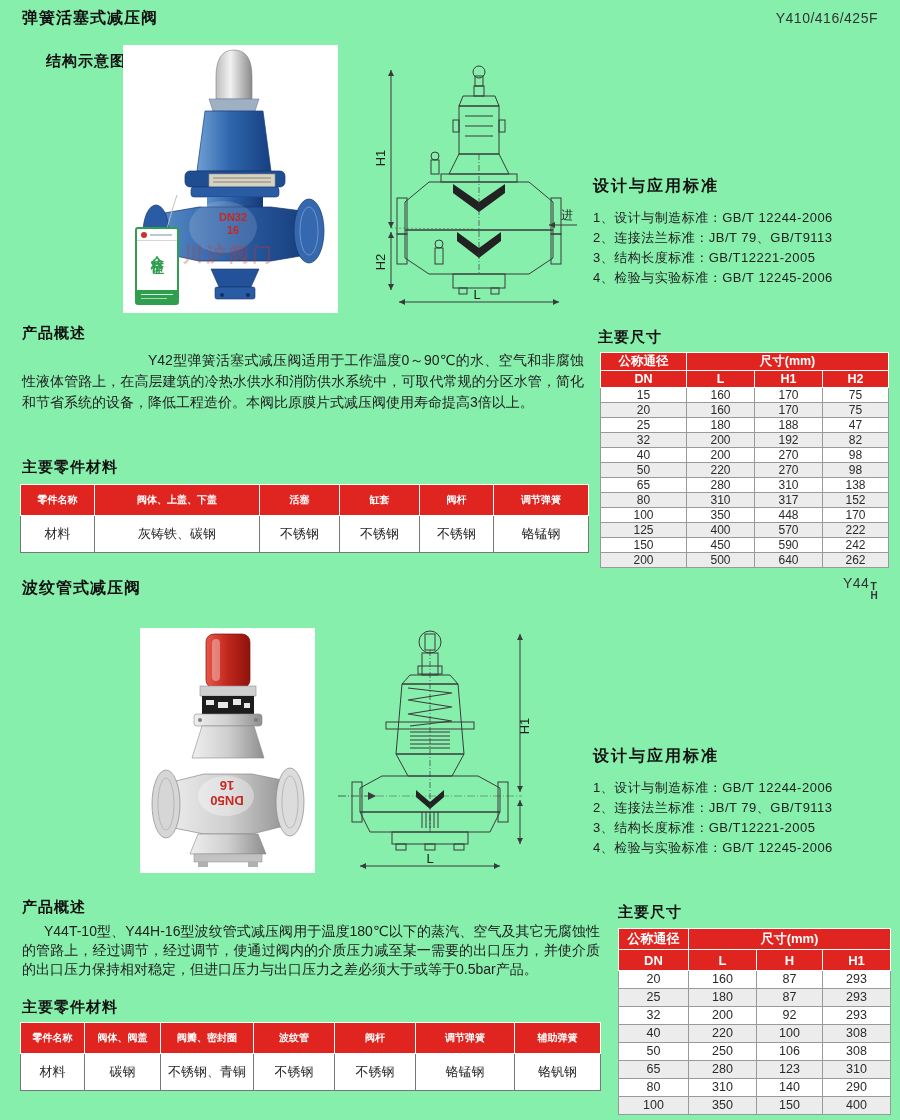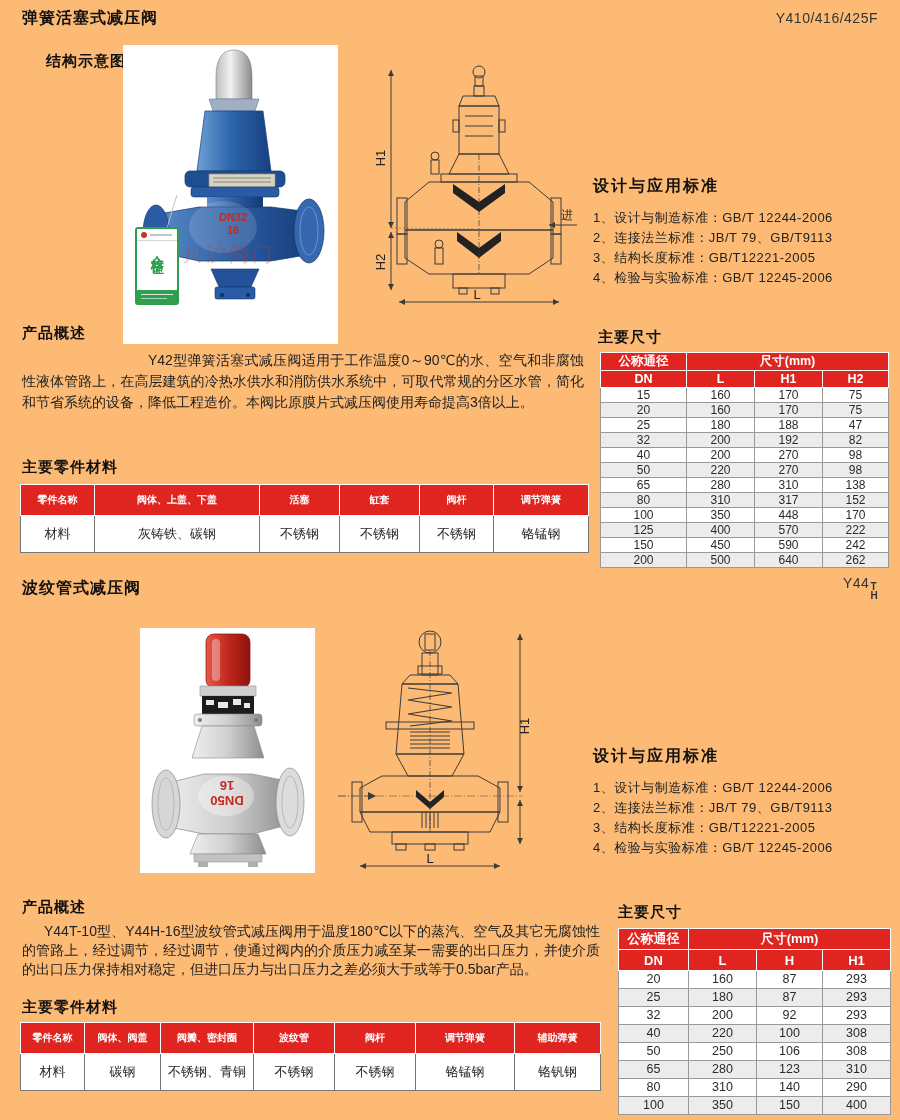--- a/index.html
+++ b/index.html
@@ -1,18 +1,18 @@
 <!DOCTYPE html>
 <html><head>
 <meta charset="utf-8">
 <style>
   :root{ --red:#e0241f; --ink:#1c1c1c; --line:#999; }
   html,body{margin:0;padding:0;}
   body{background:#d9d9d9;font-family:"Liberation Sans","DejaVu Sans",sans-serif;}
-  .page{position:relative;width:900px;height:1120px;background:#fdba74;overflow:hidden;color:#222;}
+  .page{position:relative;width:900px;height:1120px;background:#86efac;overflow:hidden;color:#222;}
   .abs{position:absolute;}
   .title{font-size:16px;font-weight:700;color:#111;letter-spacing:1px;}
   .heading{font-size:15px;font-weight:700;color:#111;letter-spacing:1px;}
   .model{font-size:14px;color:#333;letter-spacing:.5px;}
   .stack{display:inline-flex;flex-direction:column;font-size:10px;line-height:9px;vertical-align:-2px;font-weight:700;margin-left:1px;}
   .std-heading{font-size:16px;font-weight:700;color:#111;letter-spacing:2px;margin-bottom:11px;}
   .std-item{font-size:13px;color:#222;line-height:20px;letter-spacing:.5px;}
   .para{font-size:14px;color:#222;line-height:21px;text-align:justify;}
   .p1{text-indent:126px;}
   .p2{text-indent:22px;line-height:19px;}
@@ -27,41 +27,41 @@
   .dim-table td{border:1px solid var(--line);}
   .dim-table tbody tr:nth-child(even){background:#ececec;}
   .dim1 th{font-size:12.5px;height:16px;}
   .dim1 td{font-size:12px;height:14px;line-height:14px;}
   .dim2 th{font-size:13px;height:20px;}
   .dim2 td{font-size:12.5px;height:17px;line-height:17px;}
   
   .dn-label{position:absolute;color:#c5291f;font-weight:700;text-align:center;}
   .dn1{left:78px;top:166px;width:64px;font-size:11px;line-height:13px;}
   .dn2{left:50px;top:150px;width:74px;font-size:13px;line-height:15px;transform:rotate(180deg);}
-  .wm{position:absolute;left:60px;top:196px;color:rgba(197,60,48,.32);font-size:20px;font-weight:400;letter-spacing:3px;}
+  .wm{position:absolute;left:60px;top:196px;color:rgba(197,60,48,.32);font-size:20px;font-weight:700;letter-spacing:3px;}
   .tag{position:absolute;left:12px;top:182px;width:44px;height:78px;background:#fff;border:2px solid #2f9e4f;border-radius:3px;box-sizing:border-box;}
   .tag-head{height:11px;border-bottom:1px solid #d7d7d7;position:relative;}
   .tag-head::before{content:"";position:absolute;left:4px;top:3px;width:6px;height:6px;border-radius:50%;background:#cc3322;}
   .tag-head::after{content:"";position:absolute;left:13px;top:5px;width:22px;height:2px;background:#b9c7d6;}
   .tag-text{writing-mode:vertical-rl;text-orientation:upright;color:#2f9e4f;font-size:13px;font-weight:700;letter-spacing:4px;margin:3px auto 0 auto;display:block;height:46px;}
   .tag-foot{position:absolute;left:0;bottom:0;width:100%;height:13px;background:#2f9e4f;}
   .tag-foot::before{content:"";position:absolute;left:4px;top:4px;width:32px;height:1px;background:rgba(255,255,255,.8);}
   .tag-foot::after{content:"";position:absolute;left:4px;top:8px;width:26px;height:1px;background:rgba(255,255,255,.6);}
   svg text{font-family:"Liberation Sans","DejaVu Sans",sans-serif;}
 </style>
 </head>
 <body>
 
 <div class="page">
 
   <div class="abs title" style="left:22px;top:8px;">弹簧活塞式减压阀</div>
   <div class="abs model" style="right:22px;top:10px;">Y410/416/425F</div>
   <div class="abs heading" style="left:22px;top:52px;margin-left:24px;">结构示意图</div>
 
-  <div class="abs photo-box" style="left:123px;top:45px;width:215px;height:299px;">
+  <div class="abs photo-box" style="left:123px;top:45px;width:215px;height:268px;">
     <svg width="215" height="268" viewBox="0 0 215 268">
       <defs>
         <linearGradient id="silverG" x1="0" y1="0" x2="1" y2="0">
           <stop offset="0" stop-color="#bdbdbd"></stop>
             <stop offset=".4" stop-color="#f1f1f1"></stop>
             <stop offset="1" stop-color="#8a8a8a"></stop>
         </linearGradient>
         <linearGradient id="blueG" x1="0" y1="0" x2="1" y2="0">
           <stop offset="0" stop-color="#6f9fd4"></stop>
             <stop offset=".45" stop-color="#2e66ad"></stop>

